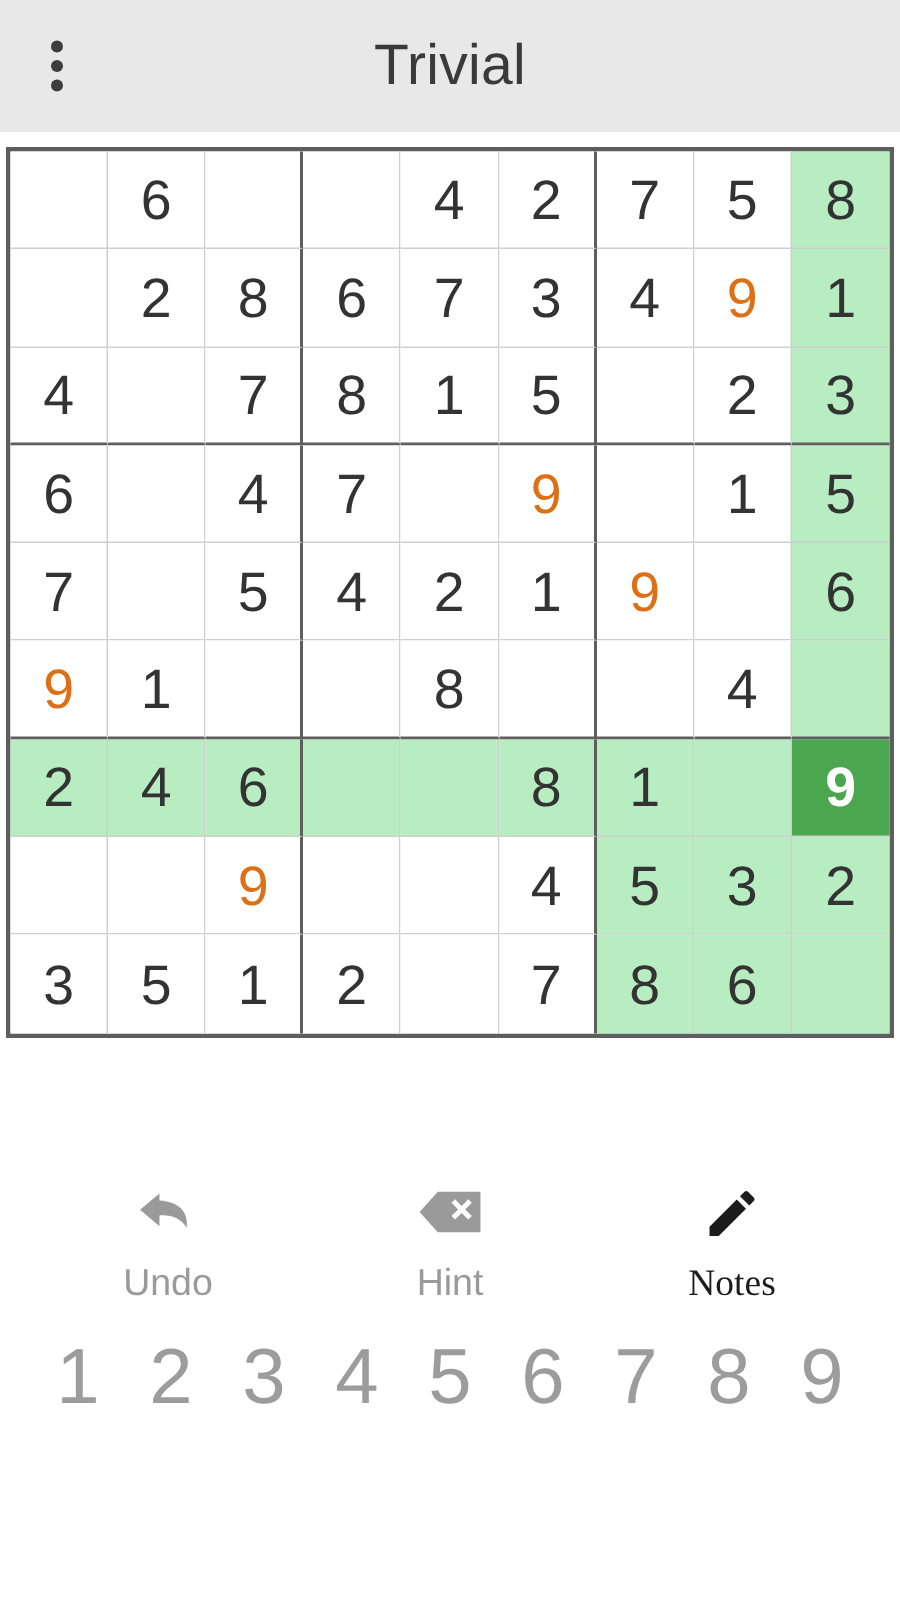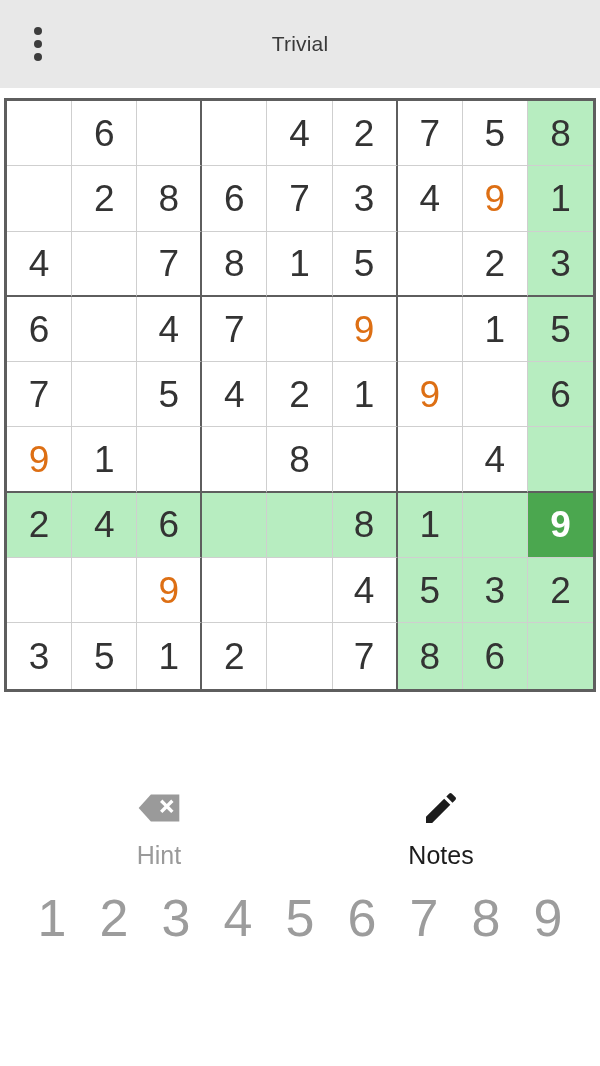--- a/index.html
+++ b/index.html
@@ -36,21 +36,21 @@
     cursor: pointer;
   }
   .menu-btn .dot {
     width: 8px; height: 8px;
     border-radius: 50%;
     background: #3d3d3d;
   }
   .appbar-title {
     width: 100%;
     text-align: center;
-    font-size: 21px;
+    font-size: 38px;
     color: #3a3a3a;
     letter-spacing: .2px;
   }
 
   
   .board-wrap {
     flex: 0 0 auto;
     padding: 10px 4px 0 4px;
     box-sizing: border-box;
   }
@@ -106,21 +106,21 @@
   }
   .action .ic {
     height: 46px;
     display: flex; align-items: center; justify-content: center;
   }
   .action .lbl {
     margin-top: 10px;
     font-size: 25px;
     color: #9a9a9a;
   }
-  .action.on .lbl { color: #1c1c1c; }
+  .action.on .lbl { color: #1c1c1c; font-family: Liberation Serif, serif; }
   .action .ic svg { display: block; }
 
   
   .numpad {
     flex: 0 0 auto;
     display: flex;
     justify-content: space-between;
     padding: 22px 26px 0 26px;
     box-sizing: border-box;
     height: 130px;
@@ -234,20 +234,28 @@
         <div class="cell r8 c7 hl">6</div>
         <div class="cell r8 c8 hl"></div>
       </div>
   </div>
 
   <div class="spacer"></div>
 
   <div class="actions" id="actions">
       <div class="action">
         <div class="ic">
+          <svg width="46" height="38" viewBox="0 0 24 20">
+            <path fill="#9a9a9a" d="M9 3.5 2.2 9.2 9 15V11.2c4.3-.3 7.4 1 9.6 4.3.5-5.6-2.6-9-9.6-9.5V3.5z"></path>
+          </svg>
+        </div>
+        <div class="lbl">Undo</div>
+      </div>
+      <div class="action">
+        <div class="ic">
           <svg width="44" height="32" viewBox="0 0 26 18">
             <path fill="#9a9a9a" d="M8.2 1 1 9l7.2 8H25V1H8.2z"></path>
             <path fill="#fff" d="m13.6 5.4 1.4-1.4 2.6 2.6 2.6-2.6 1.4 1.4L19 8l2.6 2.6-1.4 1.4L17.6 9.4 15 12l-1.4-1.4L16.2 8 13.6 5.4z"></path>
           </svg>
         </div>
         <div class="lbl">Hint</div>
       </div>
       <div class="action on">
         <div class="ic">
           <svg width="40" height="40" viewBox="0 0 24 24">

